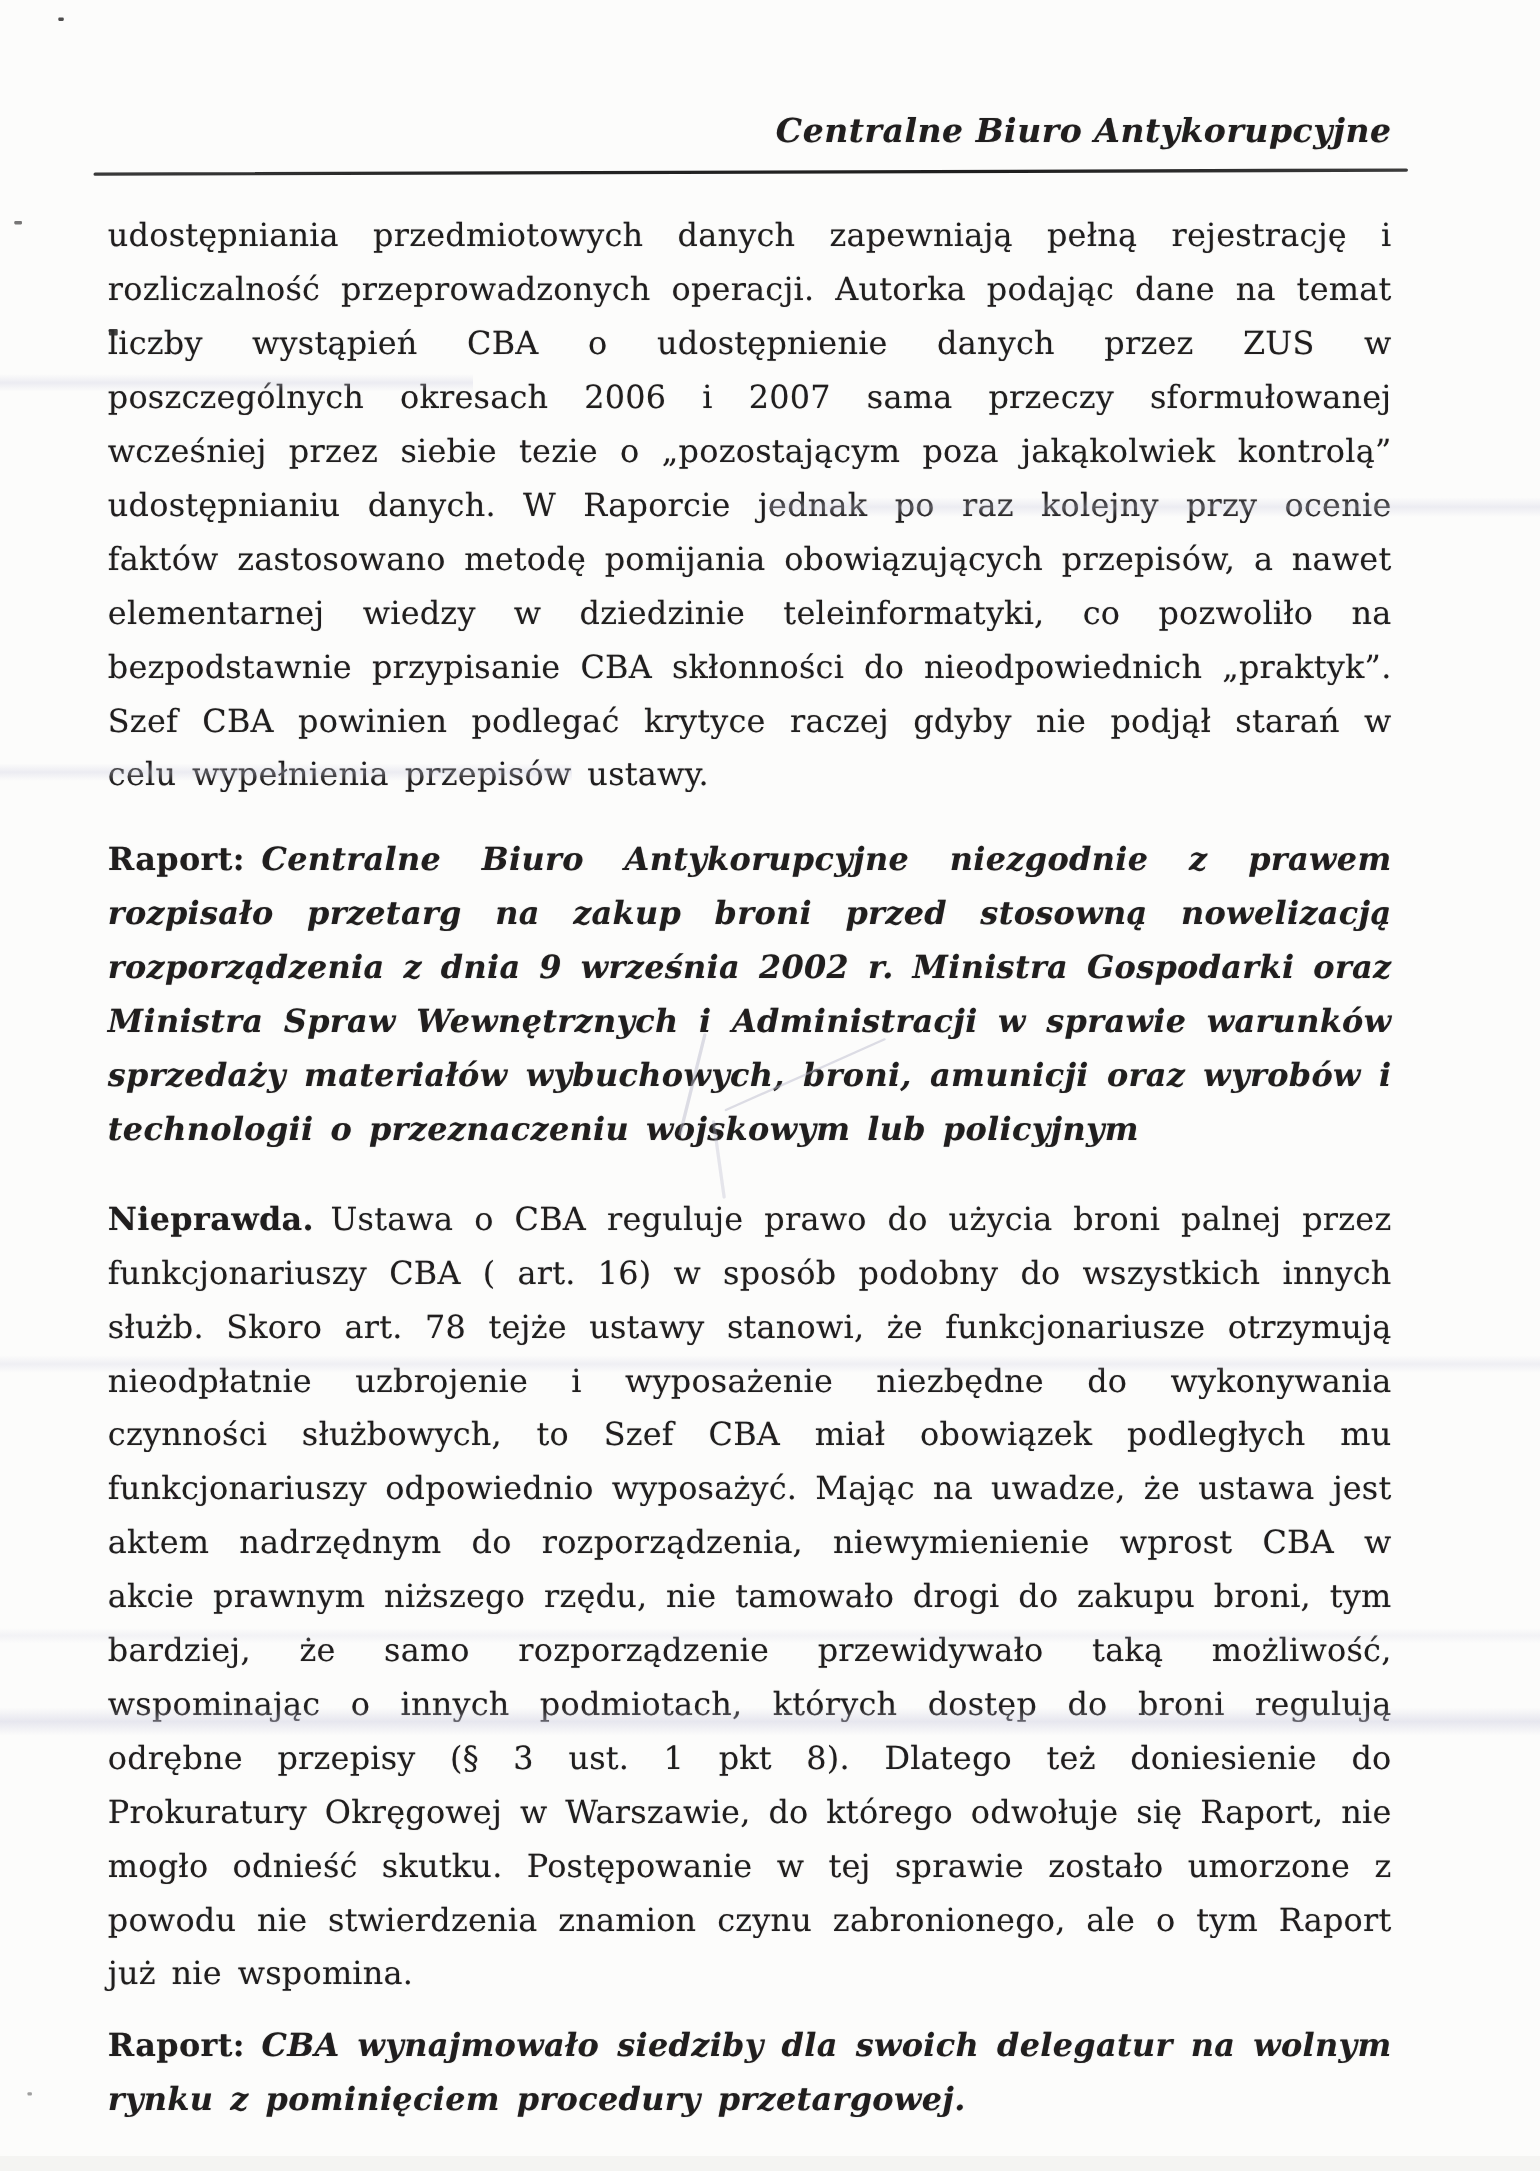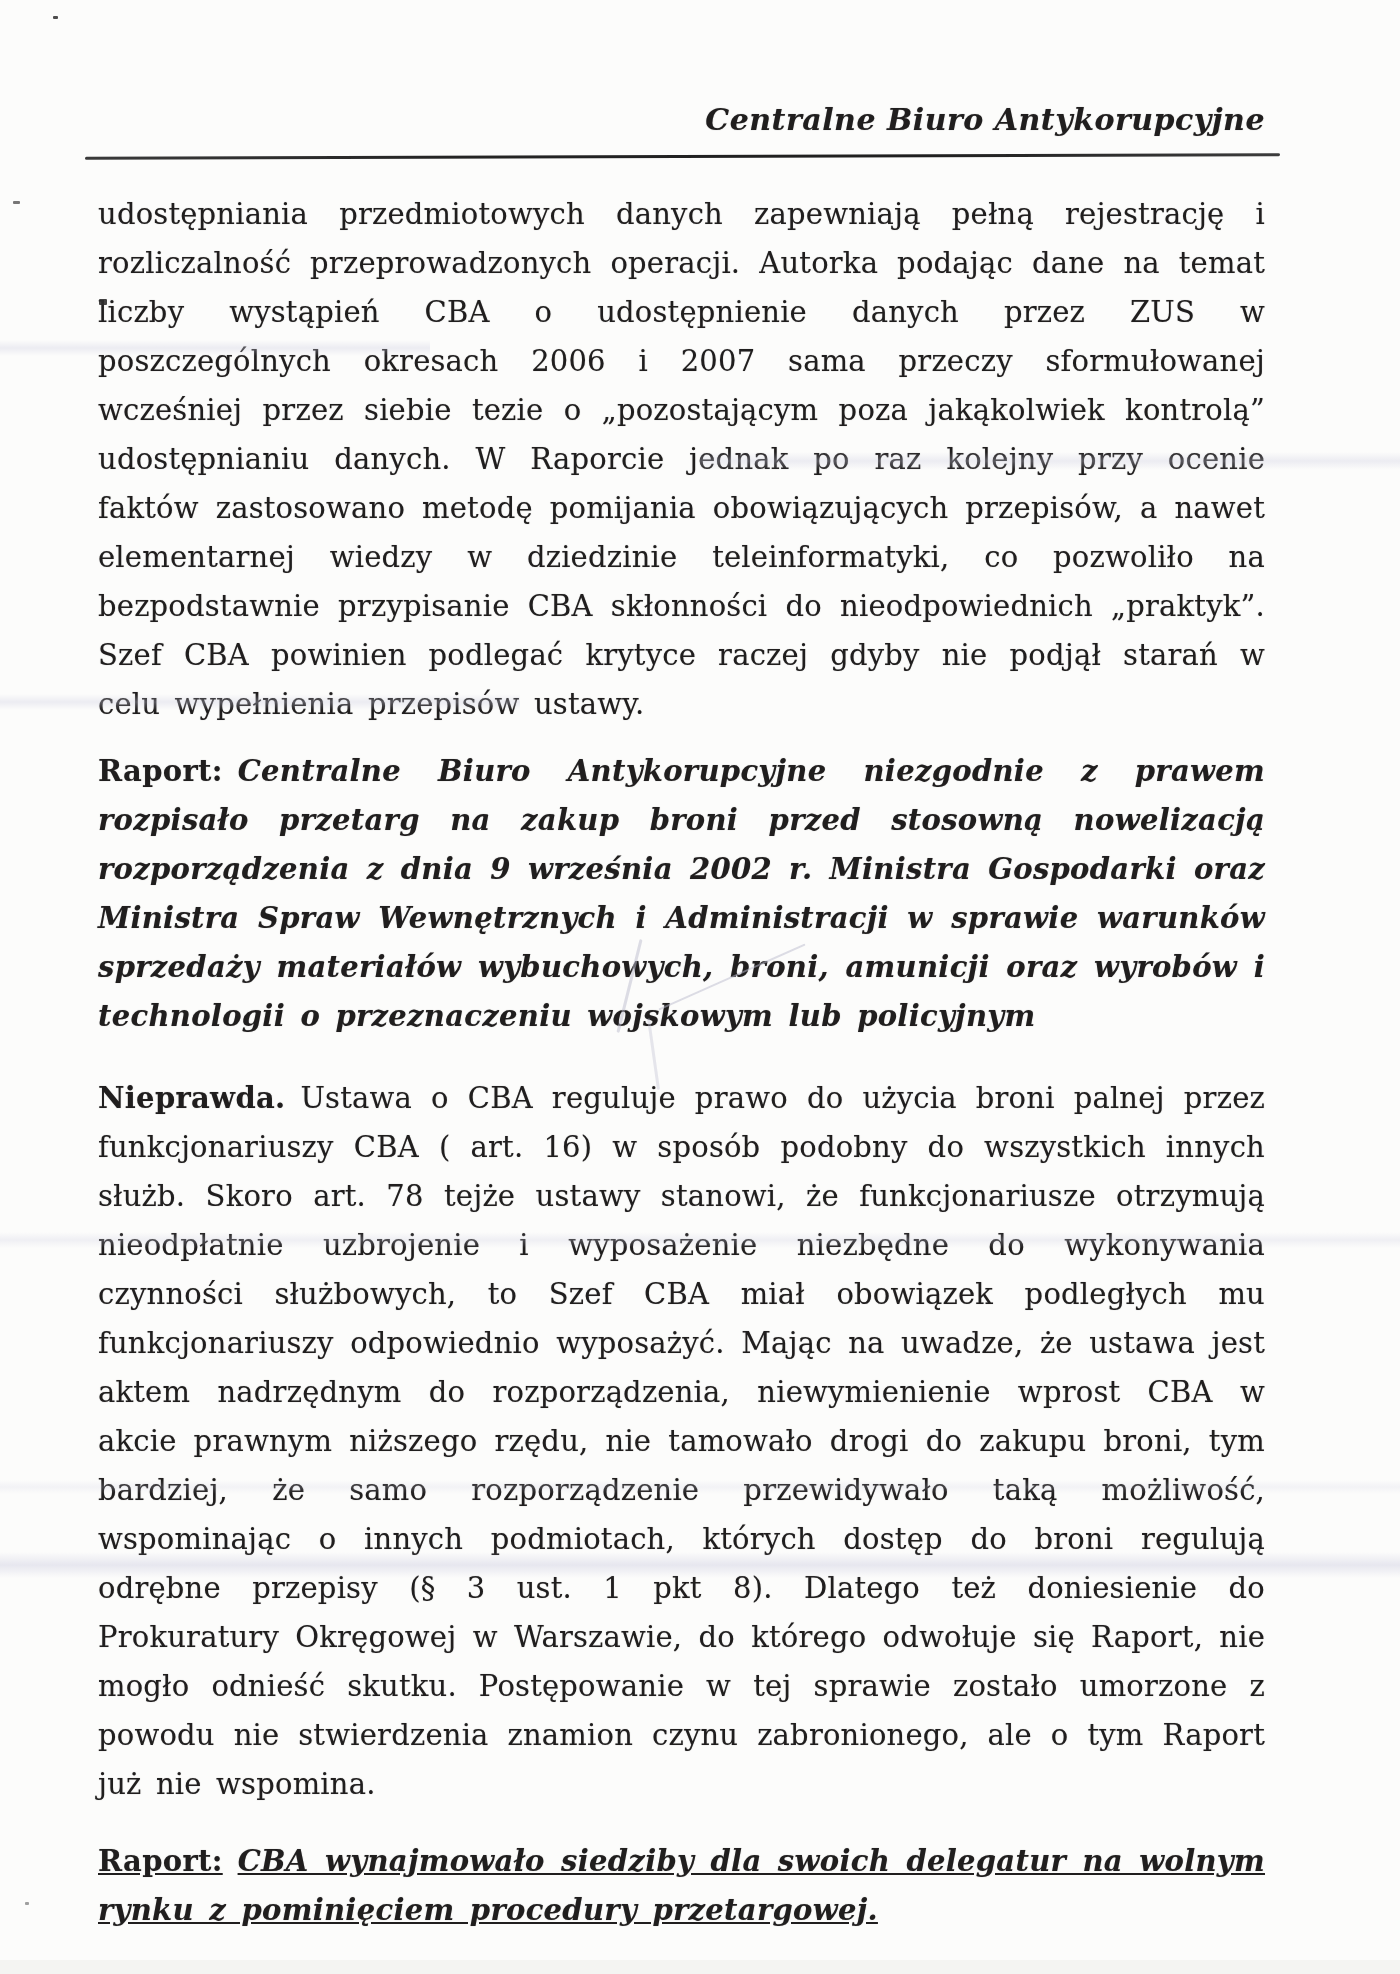--- a/index.html
+++ b/index.html
@@ -45,23 +45,23 @@
     margin: 0;
     font-size: 29px;
     line-height: 49px;
     text-align: justify;
     text-align-last: left;
     word-spacing: 5px;
     letter-spacing: 0.2px;
     text-shadow: 0 0 1px rgba(25,25,25,0.35);
   }
   .p-intro    { margin-top: 32px; }
-  .p-claim-1  { margin-top: 18px; }
+  .p-claim-1  { margin-top: 28px; }
   .p-reb-1    { margin-top: 33px; }
-  .p-claim-2  { margin-top: 28px; text-decoration: underline; }
+  .p-claim-2  { margin-top: 16px; }
   .p-reb-2    { margin-top: 20px; }
   .claim .claim-text {
     font-weight: 700;
     font-style: italic;
     letter-spacing: 0.3px;
   }
   .label {
     font-weight: 700;
     font-style: normal;
     margin-right: 15px;

